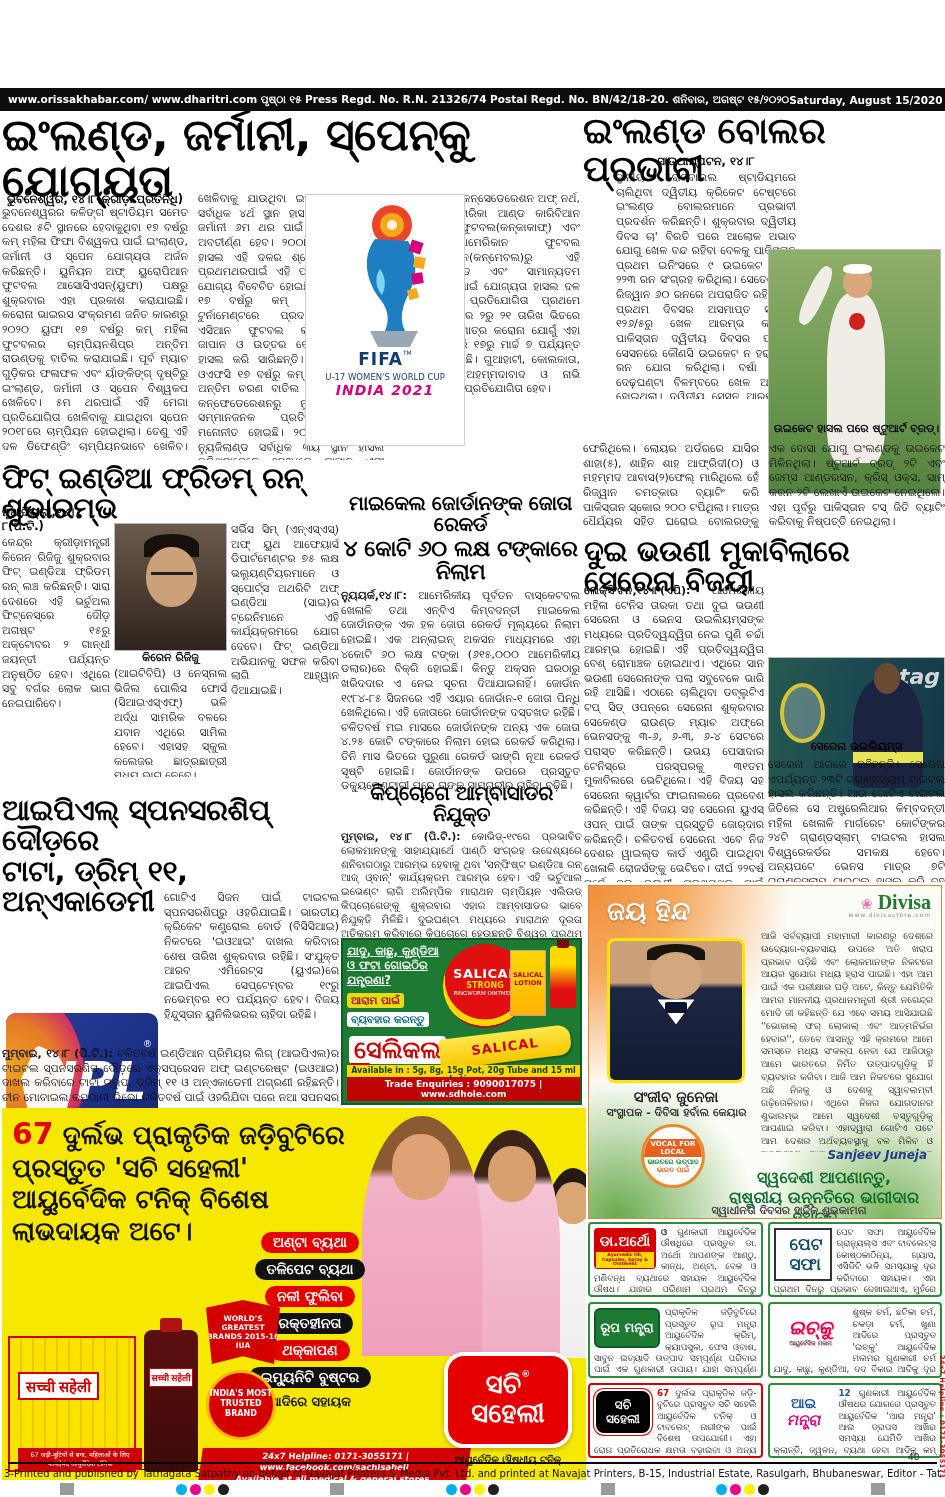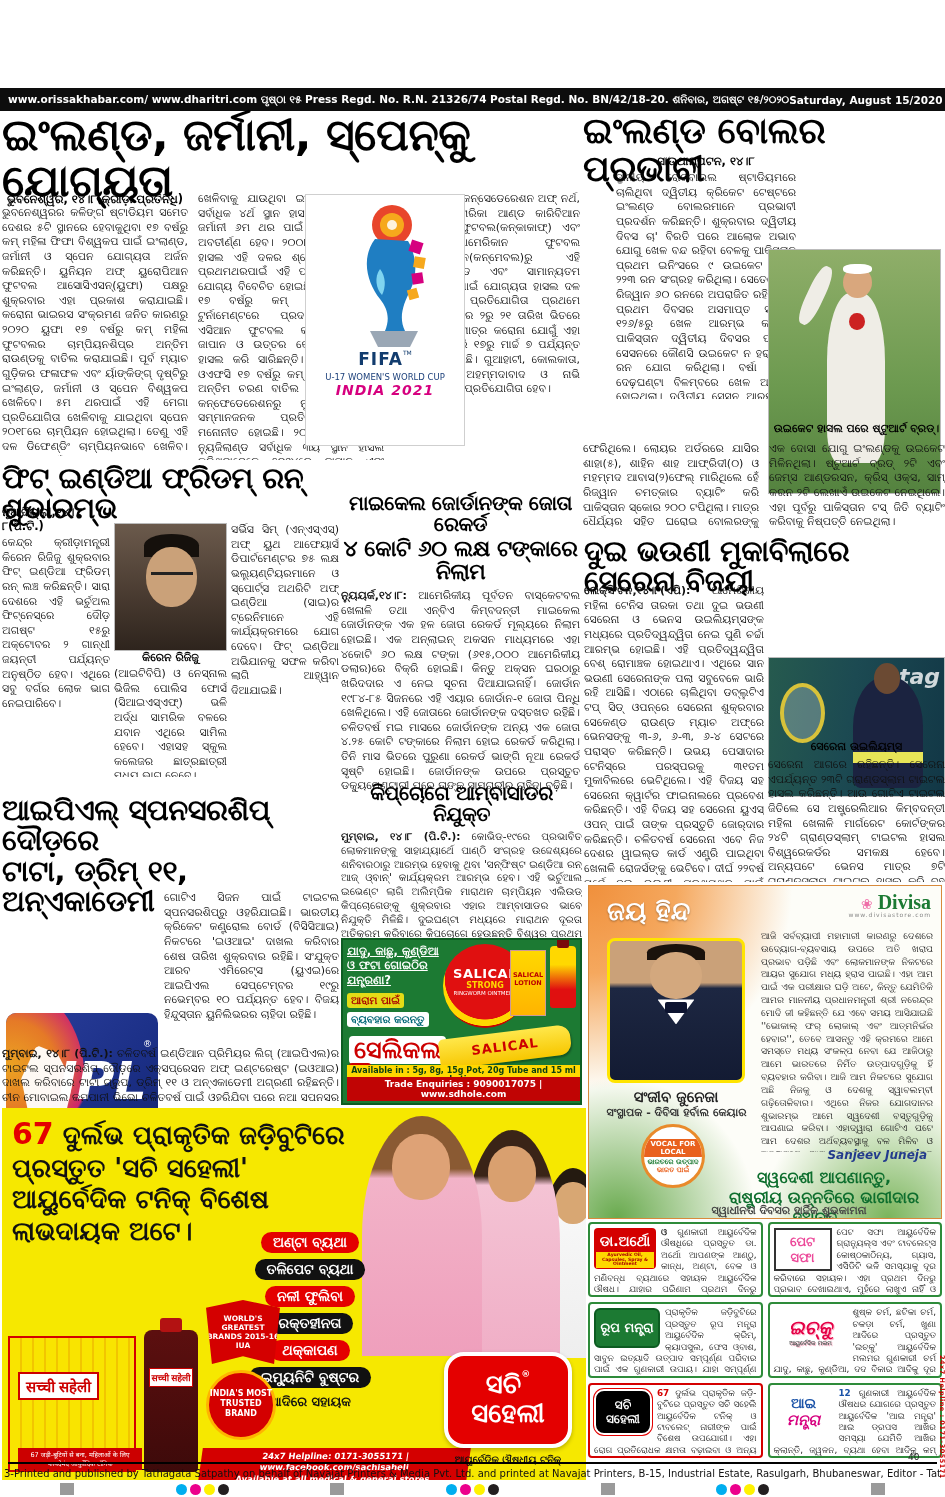--- a/index.html
+++ b/index.html
@@ -165,21 +165,21 @@
   .sachi-logo-sub { position:absolute; left:436px; top:346px; width:140px; text-align:center; font-size:10px; font-weight:bold; color:#111;}
 
   
   .mini-grid { left:588px; top:1222px; width:354px; height:236px; display:grid; grid-template-columns:1fr 1fr; grid-template-rows:1fr 1fr 1fr; gap:5px; }
   .mini { border:2px solid #2e8b3a; border-radius:4px; background:#fff; padding:3px 4px; overflow:hidden; position:relative;}
   .mini .mtxt { font-size:8.8px; line-height:1.3; text-align:justify; color:#222; }
   .mini .lead-num { font-weight:bold; }
   .mlogo { float:left; margin:1px 5px 1px 0; text-align:center; font-weight:bold; }
   .mlogo.ortho { width:62px; background:#d40000; color:#fff; font-size:14px; padding:6px 2px 1px; border-radius:4px; line-height:1;}
   .mlogo.ortho .sub { display:block; font-size:4.5px; background:#ffd800; color:#a00; margin-top:4px; padding:1px 0;}
-  .mlogo.petsafa { width:58px; border:2px solid #333; color:#ec4899; font-size:13px; padding:4px 14px; line-height:1.2; background:#fff;}
+  .mlogo.petsafa { width:58px; border:2px solid #333; color:#0c4a6e; font-size:17px; padding:4px 14px; line-height:1.2; background:#fff;}
   .mlogo.roop { width:66px; background:#1c7a33; border:2px solid #0d5c22; color:#fff; font-size:13px; padding:10px 2px; border-radius:6px;}
   .mlogo.ichku { width:74px; color:#e40046; font-size:19px; font-style:italic; padding:8px 2px; text-shadow:1px 1px 0 #ffb7cc;}
   .mlogo.sachimini { width:58px; background:#000000; color:#fff; font-size:12px; padding:7px 2px; border-radius:10px; border:2px solid #fff; box-shadow:0 0 0 1px #e40000; line-height:1.2;}
   .mlogo.aai { width:60px; color:#1b53a8; font-size:14px; padding:6px 2px; line-height:1.2;}
   .mlogo.aai .script { color:#d6007f; font-style:italic; display:block; font-size:15px;}
   .mini-side { position:absolute; right:-1px; top:1355px; writing-mode:vertical-rl; font-size:6.5px; color:#c00; font-weight:bold; letter-spacing:.5px;}
 
   
   .foot-rule { left:8px; top:1462px; width:929px; border-top:2.5px solid #000; }
   .foot-pg { left:908px; top:1452px; font-size:9px; color:#222; }

